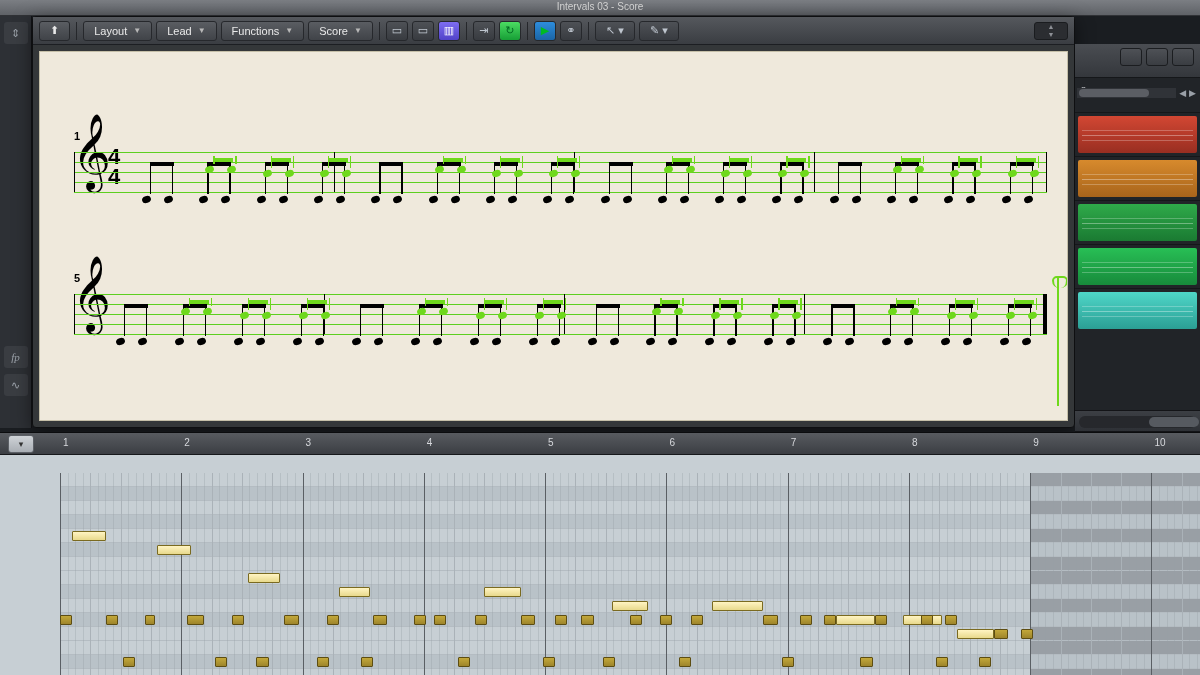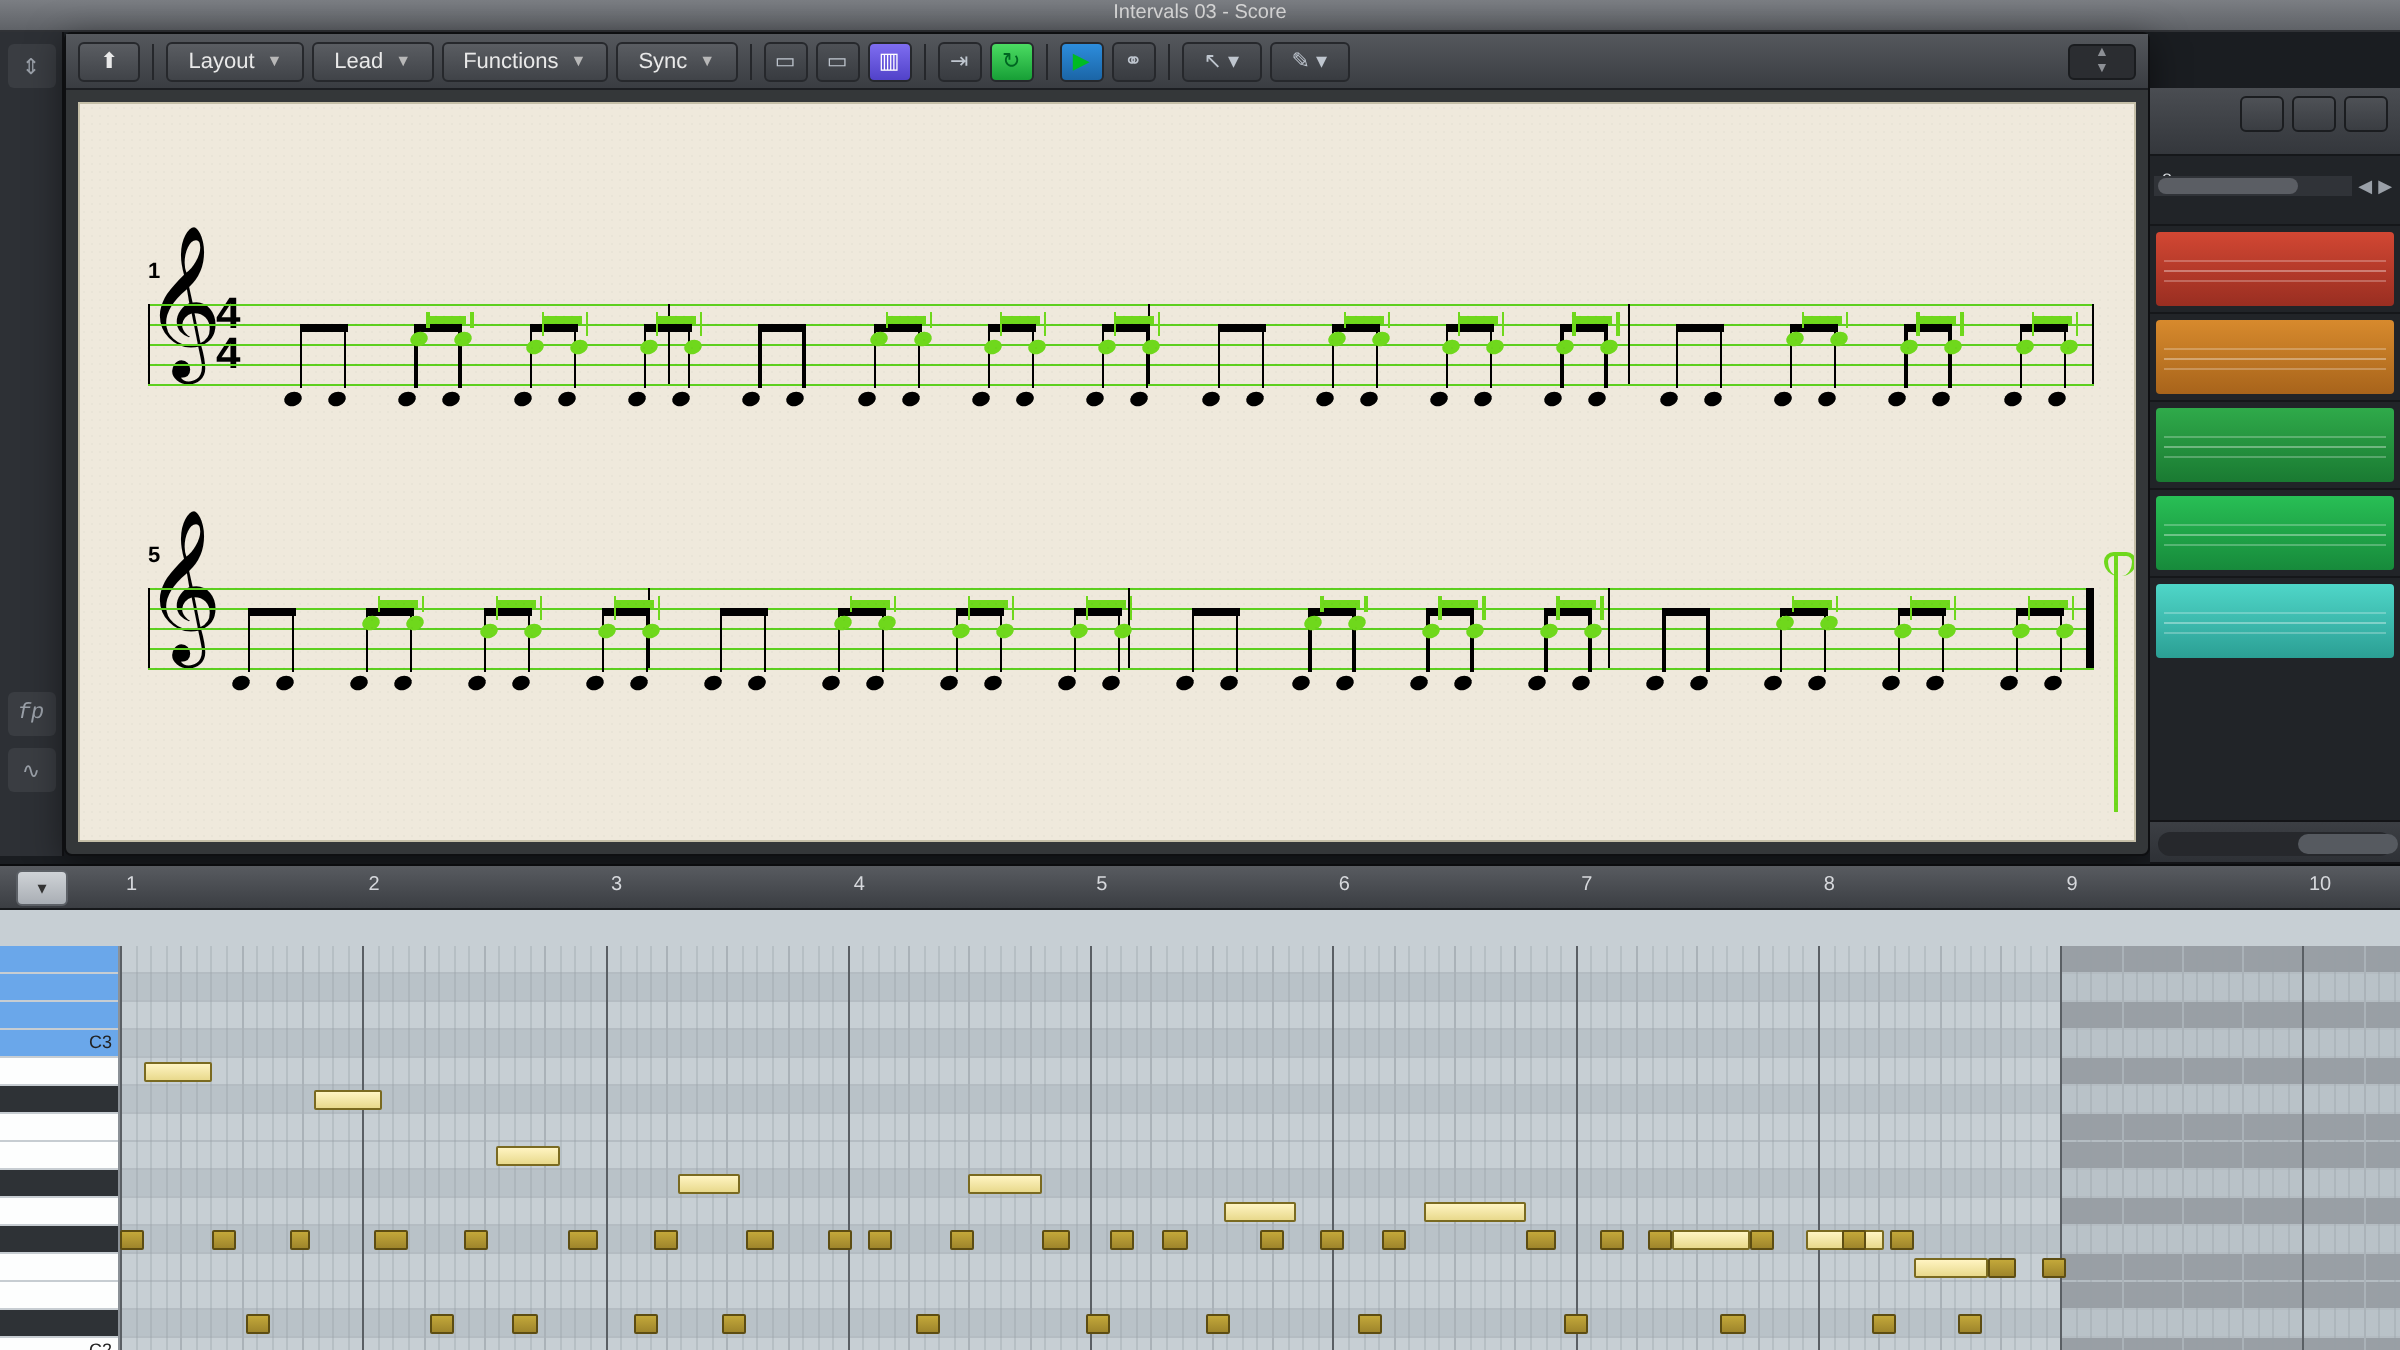--- a/index.html
+++ b/index.html
@@ -37,21 +37,21 @@
   .stem{position:absolute; width:1.3px; height:28px; background:#000;}
   .stem.g{background:#6fd81c;}
   .beam{position:absolute; height:4px; background:#000;}
   .beam.g{background:#6fd81c;}
   .playhead{position:absolute; right:8px; top:226px; width:2px; height:128px; background:#6fd81c;}
   .playhead::before{content:""; position:absolute; top:-2px; left:-5px; width:12px; height:10px; border:2px solid #6fd81c; border-bottom:none; border-radius:8px 8px 12px 12px;}
 
   
   .vstrip{ position:absolute; left:0; top:16px; width:32px; height:412px; background:#2d3035; border-right:1px solid #121316;}
   .vstrip .ico{ width:24px; height:22px; margin:6px auto; border-radius:3px; background:#3a3d42; color:#9aa0a8; font-size:11px; display:flex; align-items:center; justify-content:center;}
-  .fp{font-style:italic; font-family:Liberation Mono, monospace;}
+  .fp{font-style:italic; font-family:Liberation Serif, serif;}
 
   
   .tracks{ position:absolute; left:1075px; top:44px; right:0; height:384px; background:#212428;}
   .timeline-top{height:34px; background:linear-gradient(#4a4d52,#34373c); border-bottom:1px solid #15171a; position:relative;}
   .tt-icons{position:absolute; right:6px; top:4px; display:flex; gap:4px;}
   .tt-icons .ic{width:22px;height:18px;border:1px solid #1b1d20;border-radius:3px;background:linear-gradient(#4e5156,#3a3d42);}
   .ruler8{position:absolute; left:6px; bottom:3px; font-size:9px; color:#cfd2d6;}
   .scroll-h{position:absolute; left:2px; right:24px; bottom:0; height:10px; background:#303338;}
   .scroll-h .thumb{position:absolute; left:2px; top:1px; width:70px; height:8px; background:#5b5e64; border-radius:4px;}
   .tr-arrows{position:absolute; right:4px; bottom:0; font-size:9px; color:#9aa0a8; display:flex; gap:3px;}
@@ -117,21 +117,21 @@
       </div>
     <div class="tb-btn">
         <span>Lead</span>
         <span class="tri">▼</span>
       </div>
     <div class="tb-btn">
         <span>Functions</span>
         <span class="tri">▼</span>
       </div>
     <div class="tb-btn">
-        <span>Sync</span>
+        <span>Score</span>
         <span class="tri">▼</span>
       </div>
     <div class="tb-sep"></div>
     <div class="icon-sq">▭</div>
     <div class="icon-sq">▭</div>
     <div class="icon-sq active-purple">▥</div>
     <div class="tb-sep"></div>
     <div class="icon-sq">⇥</div>
     <div class="icon-sq active-green">↻</div>
     <div class="tb-sep"></div>
@@ -532,41 +532,20 @@
       <span class="num" style="left: 305.553px;">3</span>
       <span class="num" style="left: 426.83px;">4</span>
       <span class="num" style="left: 548.106px;">5</span>
       <span class="num" style="left: 669.383px;">6</span>
       <span class="num" style="left: 790.66px;">7</span>
       <span class="num" style="left: 911.936px;">8</span>
       <span class="num" style="left: 1033.21px;">9</span>
       <span class="num" style="left: 1154.49px;">10</span>
     </div>
   <div class="pr-body">
-    <div class="keys" id="keys">
-        <div class="krow sel"></div>
-        <div class="krow blk sel"></div>
-        <div class="krow sel"></div>
-        <div class="krow blk sel">
-          <span class="klabel">C3</span>
-        </div>
-        <div class="krow"></div>
-        <div class="krow blk"></div>
-        <div class="krow"></div>
-        <div class="krow"></div>
-        <div class="krow blk"></div>
-        <div class="krow"></div>
-        <div class="krow blk"></div>
-        <div class="krow"></div>
-        <div class="krow"></div>
-        <div class="krow blk"></div>
-        <div class="krow">
-          <span class="klabel">C2</span>
-        </div>
-      </div>
     <div class="grid" id="grid">
       <div class="endshade" id="endshade" style="left: 970.213px;"></div>
     <div class="grow"></div>
         <div class="grow dark"></div>
         <div class="grow"></div>
         <div class="grow dark"></div>
         <div class="grow"></div>
         <div class="grow dark"></div>
         <div class="grow"></div>
         <div class="grow"></div>

